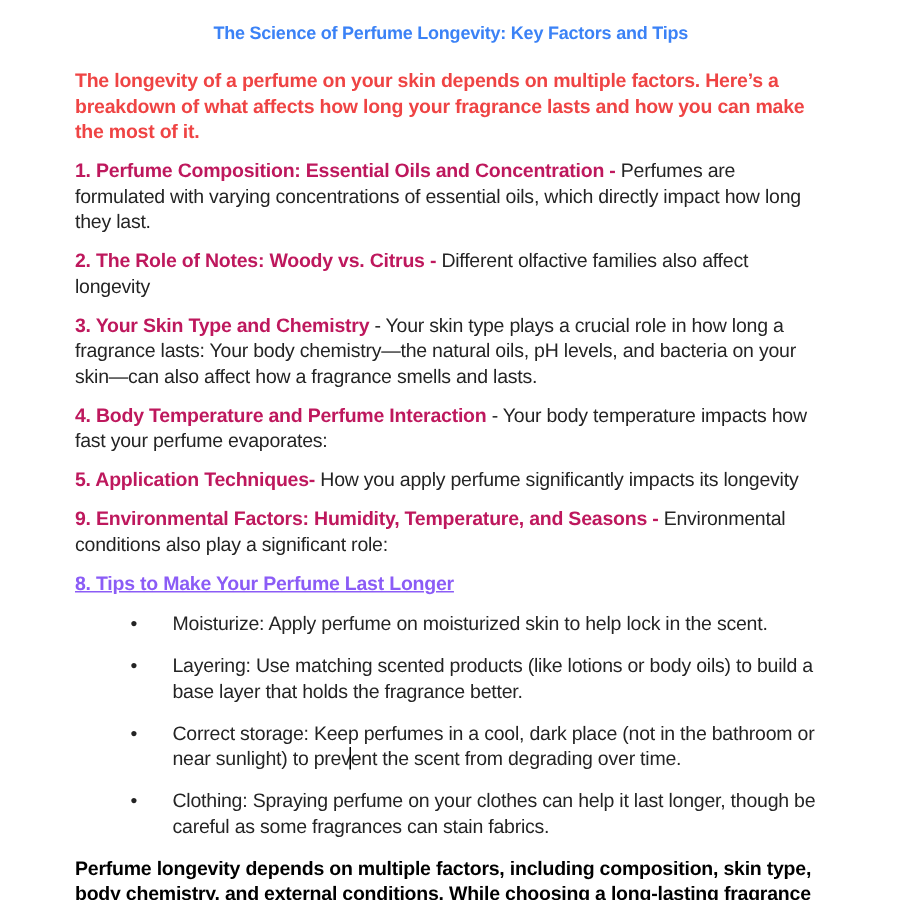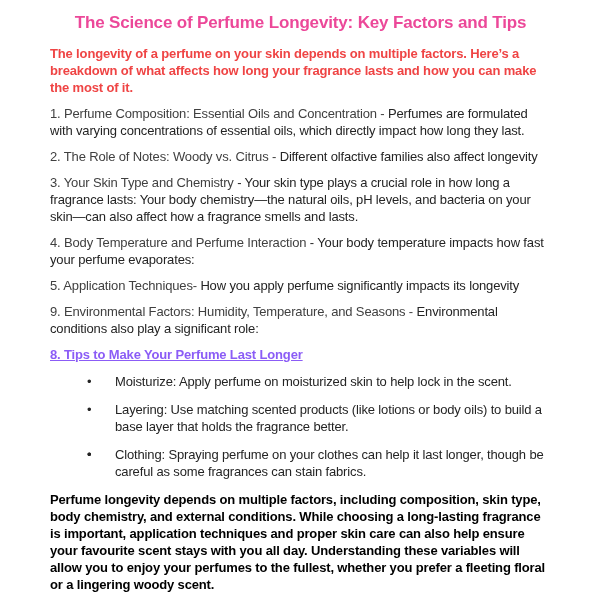--- a/index.html
+++ b/index.html
@@ -19,33 +19,33 @@
     letter-spacing: -0.15px;
   }
   .page {
     width: 600px;
     height: 600px;
     padding: 14px 49px 0 50px;
     background: #ffffff;
   }
   .doc-title {
     font-weight: bold;
-    color: #ec4899;
+    color: #3b82f6;
     text-align: center;
-    font-size: 17px;
+    font-size: 12px;
     margin: 0 0 14px 0;
   }
   p { margin: 0 0 9px 0; }
   .bold-para {
     font-weight: bold;
     color: #ef4444;
   }
   .section-lead {
-    font-weight: normal;
-    color: #404040;
+    font-weight: bold;
+    color: #be185d;
   }
   .tips-heading {
     font-weight: bold;
     color: #8b5cf6;
     margin: 0 0 10px 0;
     text-decoration: underline;
   }
   ul.tips-list {
     list-style: none;
     margin: 0 0 10px 0;
@@ -103,20 +103,21 @@
     <li>
       <span class="bullet">•</span>
       <span>Moisturize: Apply perfume on moisturized skin to help lock in the scent.</span>
     </li>
     <li>
       <span class="bullet">•</span>
       <span>Layering: Use matching scented products (like lotions or body oils) to build a base layer that holds the fragrance better.</span>
     </li>
     <li>
       <span class="bullet">•</span>
+      <span><span>Correct storage: Keep perfumes in a cool, dark place (not in the bathroom or near sunlight) to prev</span><span class="caret"></span><span>ent the scent from degrading over time.</span></span>
     </li>
     <li>
       <span class="bullet">•</span>
       <span>Clothing: Spraying perfume on your clothes can help it last longer, though be careful as some fragrances can stain fabrics.</span>
     </li>
   </ul>
 
   <p class="conclusion">Perfume longevity depends on multiple factors, including composition, skin type, body chemistry, and external conditions. While choosing a long-lasting fragrance is important, application techniques and proper skin care can also help ensure your favourite scent stays with you all day. Understanding these variables will allow you to enjoy your perfumes to the fullest, whether you prefer a fleeting floral or a lingering woody scent.</p>
 
 </div>

